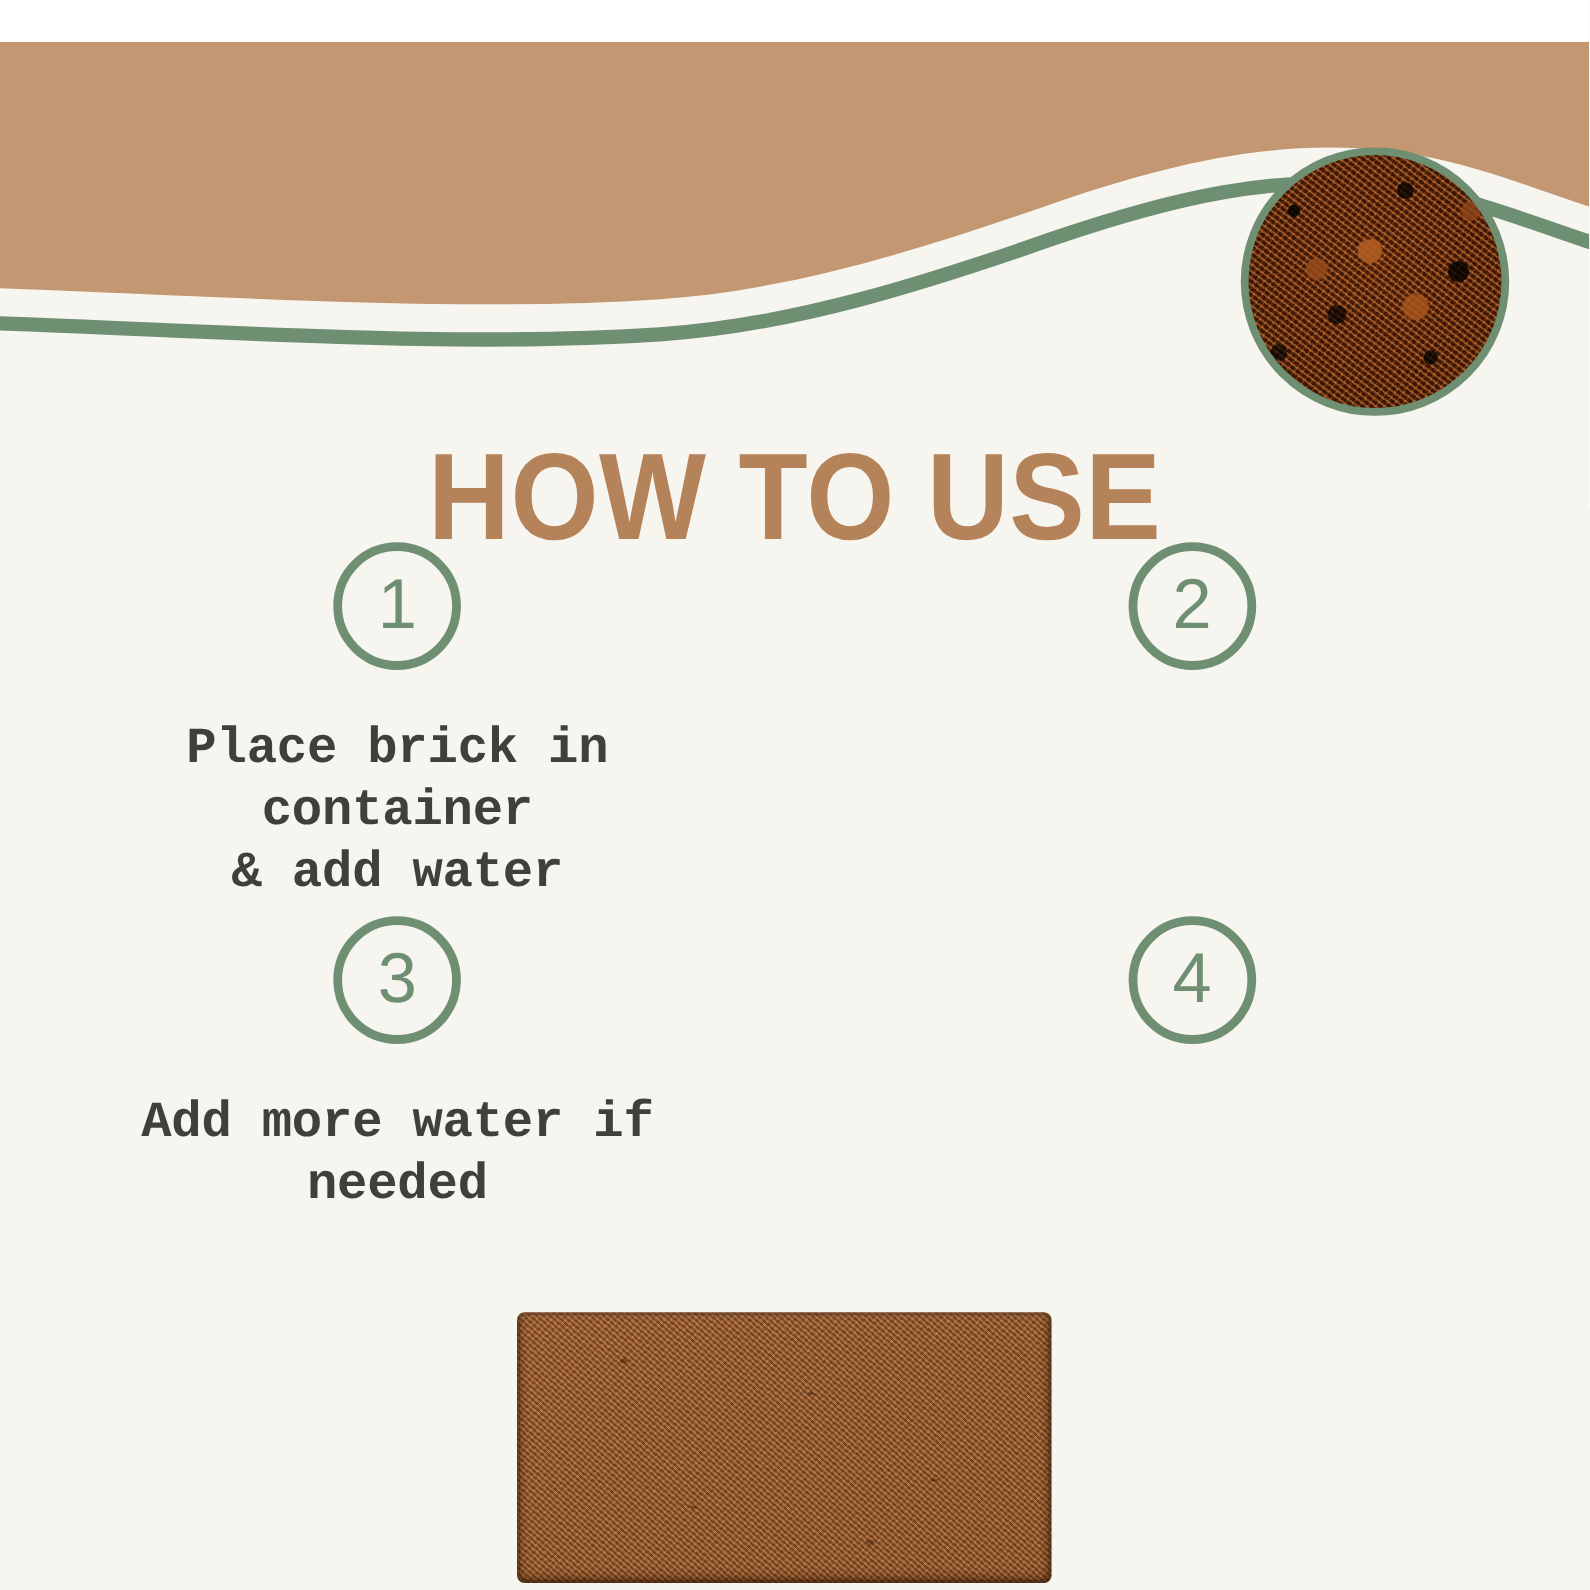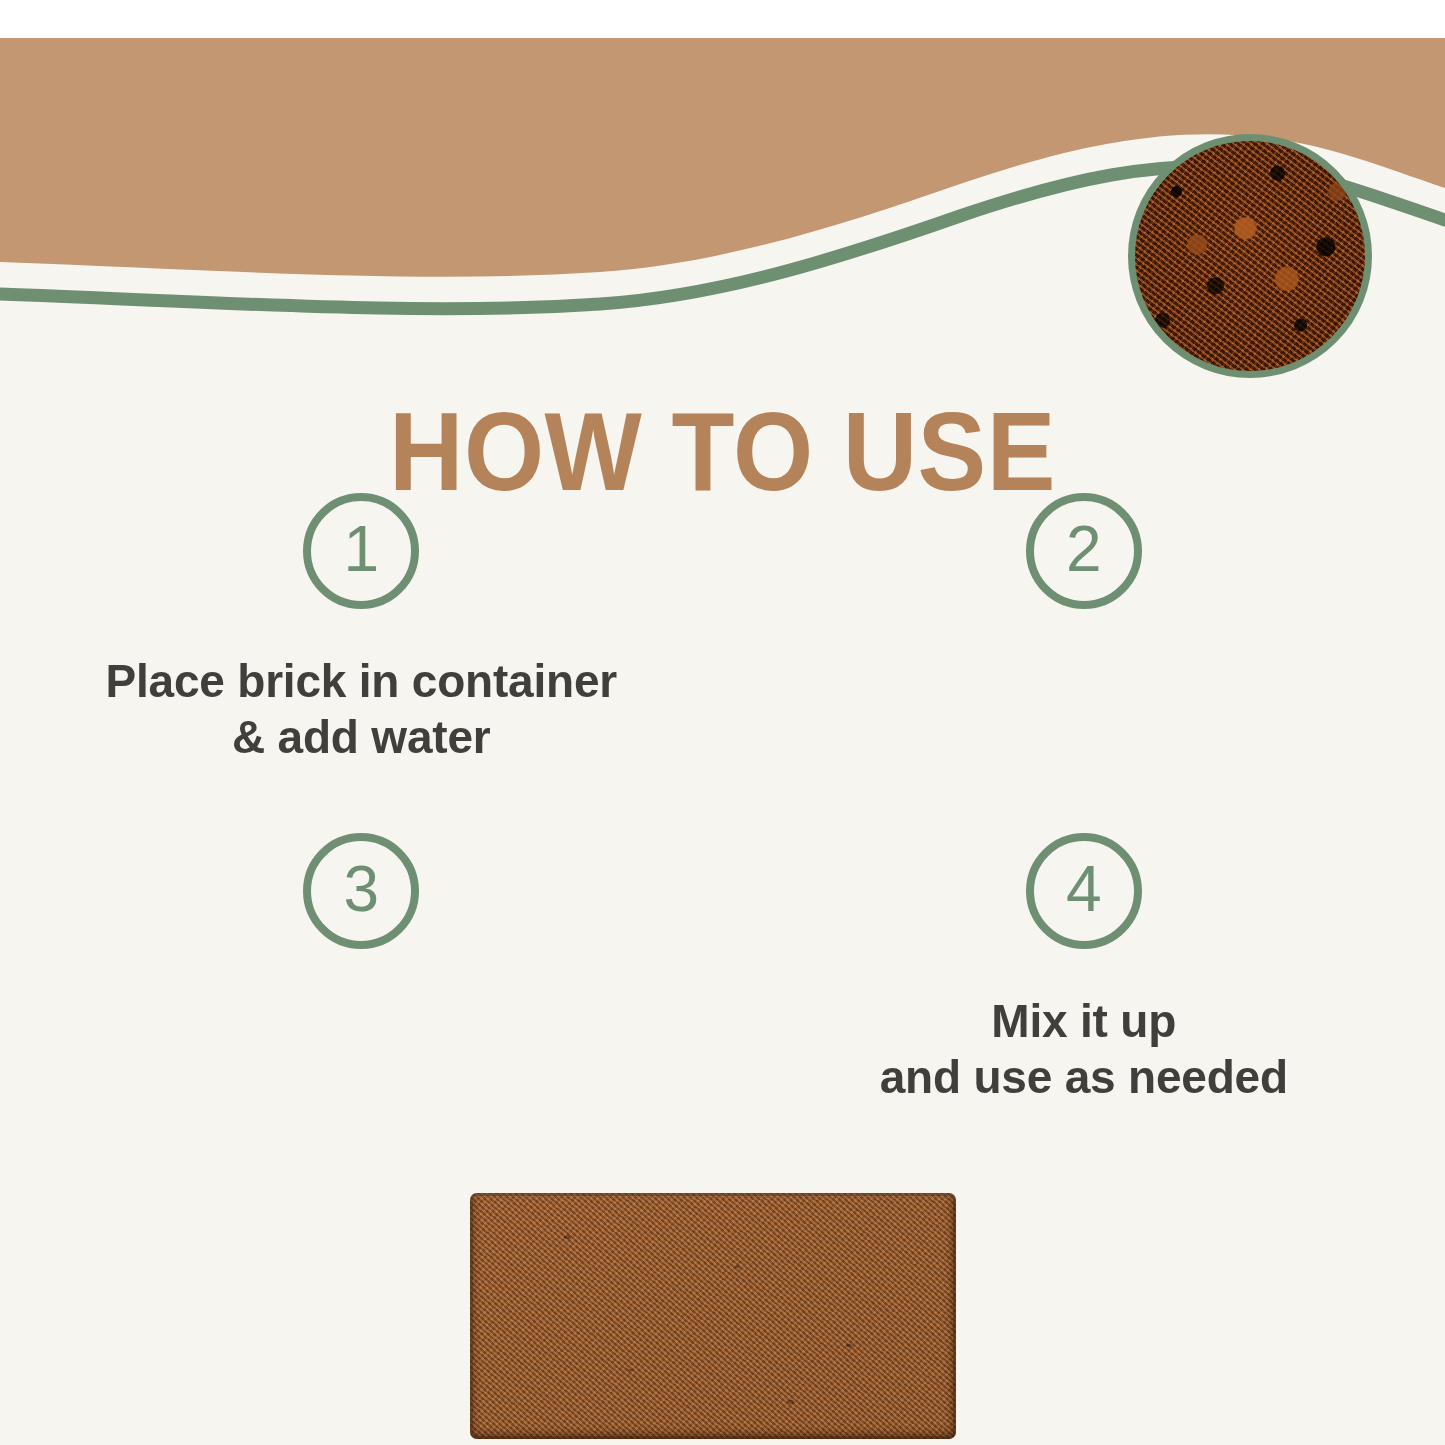--- a/index.html
+++ b/index.html
@@ -105,21 +105,21 @@
     font-family: "Liberation Sans Narrow", "Liberation Sans", sans-serif;
     padding-bottom: 4px;
   }
   .step-label {
     margin-top: 44px;
     text-align: center;
     color: #403F3B;
     font-size: 46px;
     line-height: 1.22;
     font-weight: 700;
-    font-family: Liberation Sans, sans-serif;
+    font-family: Liberation Mono, monospace;
     letter-spacing: -0.2px;
     white-space: pre-line;
     max-width: 640px;
   }
 
   
   .brick {
     position: absolute;
     left: 470px;
     top: 1155px;
@@ -172,26 +172,26 @@
       <div class="step-label">Place brick in container
 &amp; add water</div>
     </div>
 
     <div class="step">
       <div class="badge">2</div>
     </div>
 
     <div class="step">
       <div class="badge">3</div>
+      <div class="step-label">Add more water if
+needed</div>
     </div>
 
     <div class="step">
       <div class="badge">4</div>
-      <div class="step-label">Mix it up
-and use as needed</div>
     </div>
 
   </div>
 
   <div class="brick">
     <div class="brick-edge"></div>
   </div>
 
 </div>
 

